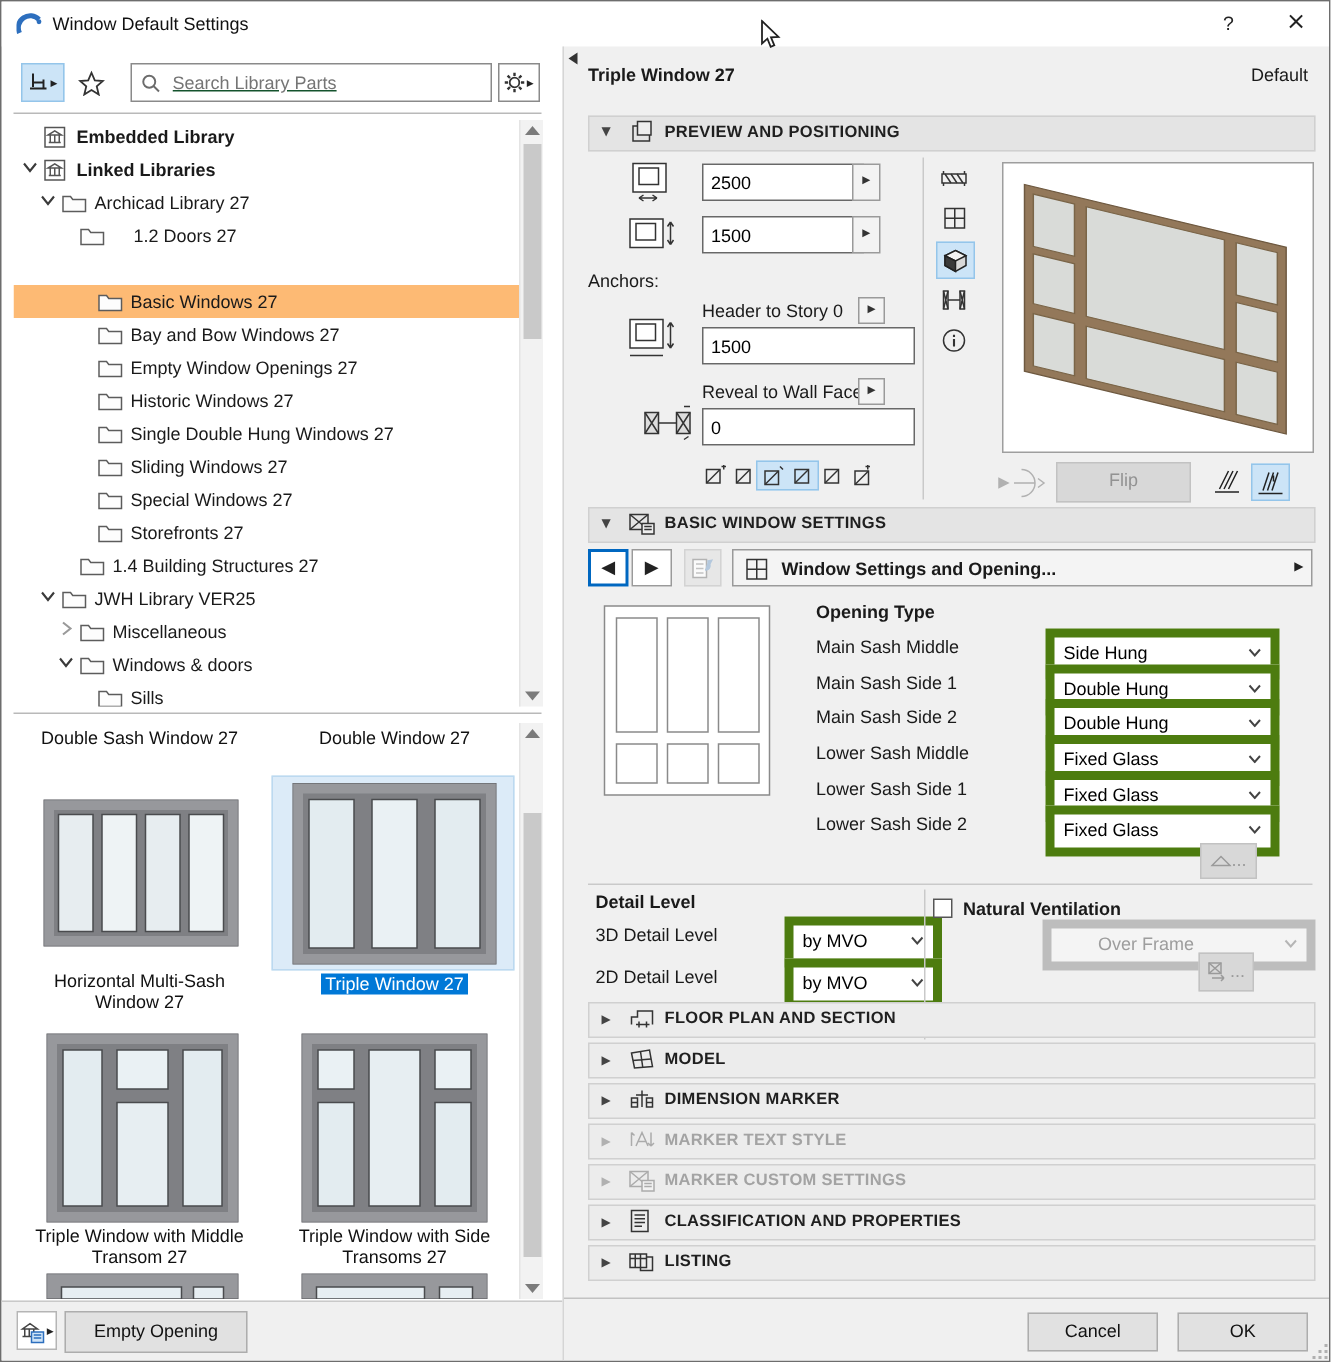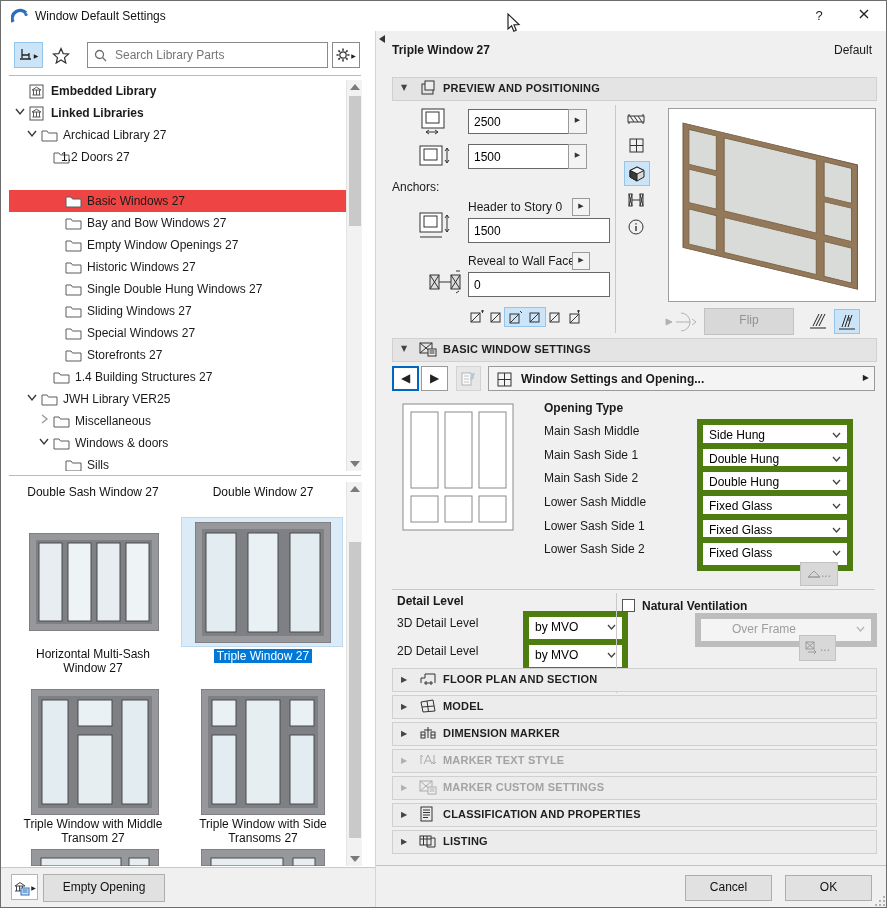--- a/index.html
+++ b/index.html
@@ -8,25 +8,25 @@
   .abs{position:absolute;box-sizing:border-box;}
   .glyph{font-family:"DejaVu Sans",sans-serif;}
   
   .titlebar{left:0;top:0;width:885px;height:30px;background:#fff;}
   .title-text{left:34px;top:8px;font-size:12px;color:#111;}
   .tb-btn{width:26px;height:22px;text-align:center;line-height:22px;color:#222;font-size:13px;}
   
   .tool-btn{height:26px;background:#fff;border:1px solid #8a8a8a;display:flex;align-items:center;justify-content:center;gap:1px;}
   .tool-btn.active{background:#cce4f7;border-color:#94c5ea;}
   .searchbox{display:flex;align-items:center;background:#fff;border:1px solid #8a8a8a;padding:0 6px;gap:6px;}
-  .searchbox input{border:none;outline:none;flex:1;font:12px "Liberation Sans",sans-serif;color:#14532d;background:transparent;}
+  .searchbox input{border:none;outline:none;flex:1;font:12px "Liberation Sans",sans-serif;color:#14532d;background:transparent;text-decoration:underline;}
   
   .tree{overflow:hidden;background:#fff;}
   .trow{position:absolute;left:0;width:100%;height:22px;line-height:22px;white-space:nowrap;}
-  .trow.sel{background:#ef4444;}
+  .trow.sel{background:#fdba74;}
   .trow .lbl{position:absolute;top:0;}
   .trow.bold .lbl{font-weight:bold;}
   .chev{position:absolute;top:4px;width:12px;height:14px;color:#3b3b3b;}
   .ticon{position:absolute;top:4px;}
   
   .sbar{background:#f2f2f2;border-left:1px solid #e4e4e4;}
   .sb-arrow{position:absolute;left:2px;width:12px;height:12px;}
   .sb-thumb{position:absolute;left:2px;width:12px;background:#c9c9c9;}
   .tri-up{width:0;height:0;border-left:5px solid transparent;border-right:5px solid transparent;border-bottom:6px solid #7b7b7b;margin:3px auto;}
   .tri-down{width:0;height:0;border-left:5px solid transparent;border-right:5px solid transparent;border-top:6px solid #7b7b7b;margin:3px auto;}
@@ -132,21 +132,21 @@
       <svg class="ticon" style="left:32px" width="17" height="14">
           <path d="M1 3 h5 l1.5 2 H16 v8 H1 Z" fill="#fdfdfd" stroke="#5c5c5c"></path>
         </svg>
       <span class="lbl" style="left:54px">Archicad Library 27</span>
     </div>
 
     <div class="trow" style="top:67px">
       <svg class="ticon" style="left:44px" width="17" height="14">
           <path d="M1 3 h5 l1.5 2 H16 v8 H1 Z" fill="#fdfdfd" stroke="#5c5c5c"></path>
         </svg>
-      <span class="lbl" style="left:52px">1.2 Doors 27</span>
+      <span class="lbl" style="left:80px">1.2 Doors 27</span>
     </div>
 
 
     <div class="trow sel" style="top:111px">
       <svg class="ticon" style="left:56px" width="17" height="14">
           <path d="M1 3 h5 l1.5 2 H16 v8 H1 Z" fill="#fdfdfd" stroke="#5c5c5c"></path>
         </svg>
       <span class="lbl" style="left:78px">Basic Windows 27</span>
     </div>
 

